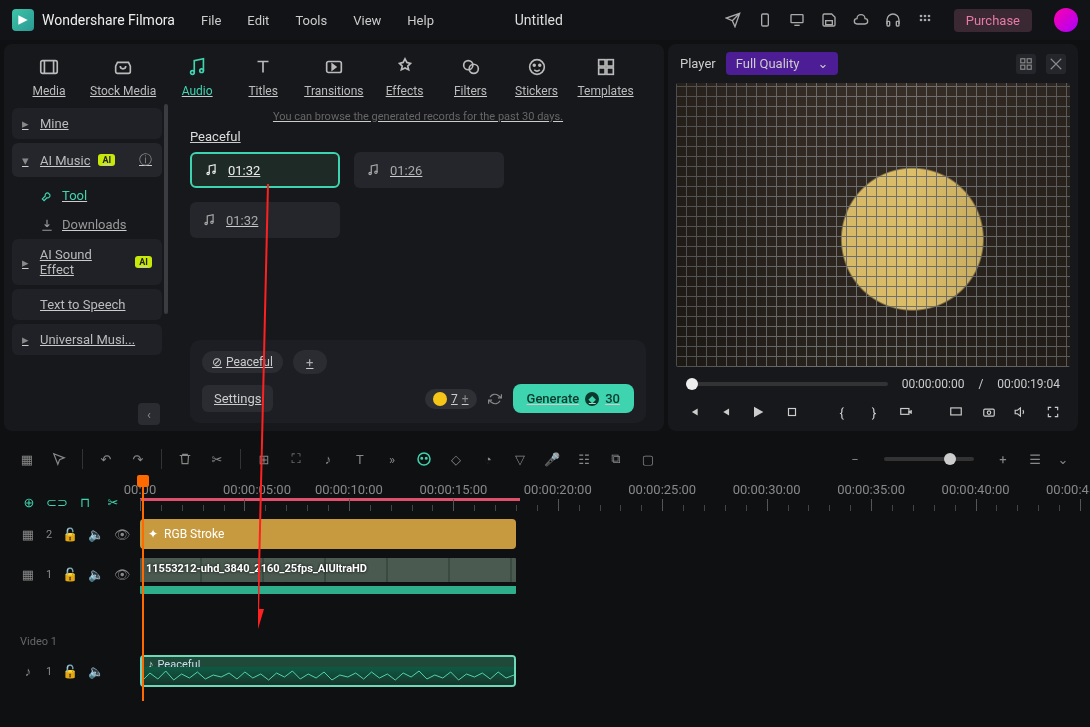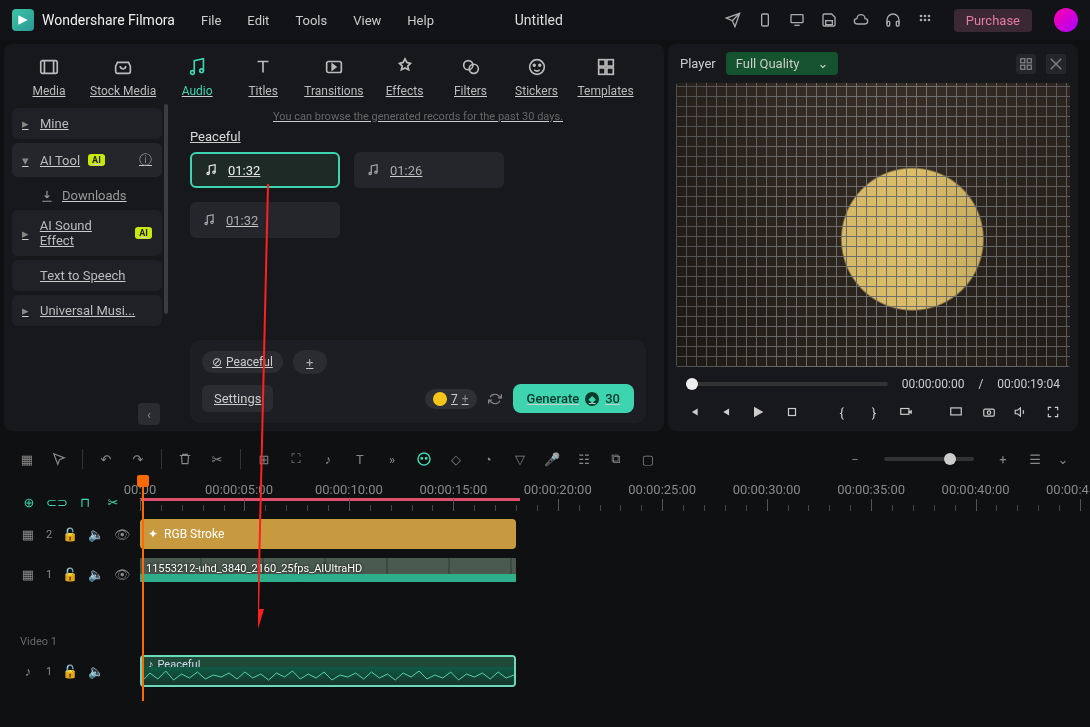--- a/index.html
+++ b/index.html
@@ -52,21 +52,21 @@
 .settings-btn { background: #2a2c32; color: #ccc; padding: 6px 12px; border-radius: 6px; font-size: 13px; cursor: pointer; }
 .gp-spacer { flex: 1; }
 .token-badge { display: flex; align-items: center; gap: 4px; background: #2e3036; border-radius: 12px; padding: 3px 8px; font-size: 12px; color:#ccc;}
 .token-dot { width:14px; height:14px; border-radius:50%; background:#f5c518; display:inline-block;}
 .refresh-ic { color: #888; cursor: pointer; width:16px;height:16px;display:flex;align-items:center;justify-content:center;}
 .gen-btn { background: #3fd4b0; color: #0a3a2c; padding: 7px 14px; border-radius: 8px; font-size: 13px; font-weight: 500; cursor: pointer; display:flex;align-items:center;gap:6px;}
 .coin { width:14px;height:14px;border-radius:50%;background:#0a3a2c;color:#3fd4b0;display:inline-flex;align-items:center;justify-content:center;font-size:9px;font-weight:700;}
 
 .player-header { display: flex; align-items: center; padding: 8px 12px; gap: 10px; }
 .ph-label { color: #ccc; font-size: 13px; }
-.quality-dd { background: #14532d; color: #ccc; padding: 4px 10px; border-radius: 4px; font-size: 13px; display:flex;align-items:center;gap:18px; cursor:pointer;}
+.quality-dd { background: #4c1d95; color: #ccc; padding: 4px 10px; border-radius: 4px; font-size: 13px; display:flex;align-items:center;gap:18px; cursor:pointer;}
 .ph-icons { margin-left: auto; display: flex; gap: 10px; }
 .ph-ic { width:20px;height:20px; background:#24262b; border-radius:3px; display:flex;align-items:center;justify-content:center; color:#888; cursor:pointer;}
 .preview { flex: 1; margin: 0 8px; background: #333; border-radius: 2px; background-image:
  linear-gradient(90deg, rgba(0,0,0,0.35),rgba(0,0,0,0.1) 30%, rgba(0,0,0,0.05) 60%, rgba(0,0,0,0.25)),
  repeating-linear-gradient(0deg, #777 0 1px, transparent 1px 10px),
  repeating-linear-gradient(90deg, #777 0 1px, transparent 1px 10px),
  radial-gradient(circle at 60% 55%, #e8c86e 0 70px, transparent 72px),
  linear-gradient(#3a3028,#2a241e);
 }
 .progress-row { display: flex; align-items: center; gap: 14px; padding: 10px 18px 4px; }
@@ -98,21 +98,21 @@
 
 .tracks { margin-top:6px; }
 .track { display:flex; align-items:center; height:34px; margin-bottom:6px; position:relative;}
 .track-head { width:130px; display:flex; align-items:center; gap:10px; padding-left:10px;}
 .th-ic { color:#888; width:16px;height:16px;display:flex;align-items:center;justify-content:center;}
 .track-body { flex:1; position:relative; height:100%; }
 .track-lbl { color:#666; font-size:11px; padding-left:10px; margin-top:-4px; margin-bottom:6px;}
 .track-lbl.w { width:130px;margin-top:44px;}
 
 .fx-clip { position:absolute; left:0; height:30px; top:2px; background:#c89a3f; border-radius:4px; display:flex;align-items:center; padding:0 8px; color:#fff; font-size:12px; gap:6px;}
-.vid-clip { position:absolute; left:0; height:24px; top:1px; border-radius:1px; overflow:hidden; display:flex;}
+.vid-clip { position:absolute; left:0; height:36px; top:1px; border-radius:1px; overflow:hidden; display:flex;font-weight:bold;}
 .vid-clip-inner { background: repeating-linear-gradient(90deg,#4a5a50 0 60px,#3a4a40 60px 62px); width:100%; height:24px;}
 .vid-bar { position:absolute; bottom:0; left:0; right:0; height:8px; background:#2fae8c;}
 .vid-label { position:absolute; top:4px; left:6px; font-size:11px; color:#fff; text-shadow:0 0 3px #000;}
 .aud-clip { position:absolute; left:0; height:32px; top:1px; background:#17352a; border:2px solid #6dd9b8; border-radius:4px; overflow:hidden;}
 .aud-hdr { position:absolute; top:0; left:0; right:0; height:14px; background:#1f4a3a; display:flex;align-items:center; gap:4px; padding:0 6px; color:#cde; font-size:11px;}
 .aud-wave { position:absolute; bottom:0; left:0; right:0; height:18px; background: linear-gradient(#0e5a44,#17352a);}
 .wave-svg { width:100%; height:100%; }
 
 .arrow { position:absolute; pointer-events:none; z-index:10;}
 </style>
@@ -274,23 +274,29 @@
     </div>
 
     <div class="content-row">
       <div class="sidebar">
         <div class="sb-item">
             <span class="caret">▸</span>
             <span>Mine</span>
           </div>
         <div class="sb-item sel">
             <span class="caret">▾</span>
-            <span>AI Tool</span>
+            <span>AI Music</span>
             <span class="ai-badge">AI</span>
             <span style="margin-left:auto;color:#888">ⓘ</span>
+          </div>
+        <div class="sb-sub act">
+            <svg width="14" height="14" viewBox="0 0 24 24" fill="none" stroke="currentColor" stroke-width="2">
+              <path d="M14 7a4 4 0 00-5 5l-5 5 3 3 5-5a4 4 0 005-5l-3-3z"></path>
+            </svg>
+            <span>Tool</span>
           </div>
         <div class="sb-sub">
             <svg width="14" height="14" viewBox="0 0 24 24" fill="none" stroke="currentColor" stroke-width="2">
               <path d="M12 3v12m0 0l-4-4m4 4l4-4M4 21h16"></path>
             </svg>
             <span>Downloads</span>
           </div>
         <div class="sb-item">
             <span class="caret">▸</span>
             <span>AI Sound Effect</span>
@@ -520,21 +526,21 @@
     <div class="ruler" id="ruler">
       <div class="playhead" style="left:2px"></div>
       <div class="region" style="left:0; width:380px"></div>
     <div class="tick-major" style="left: 0px;"></div>
         <div class="tick-lbl" style="left: 0px;">00:00</div>
         <div class="tick-minor" style="left: 20.8889px;"></div>
         <div class="tick-minor" style="left: 41.7778px;"></div>
         <div class="tick-minor" style="left: 62.6667px;"></div>
         <div class="tick-minor" style="left: 83.5556px;"></div>
         <div class="tick-major" style="left: 104.444px;"></div>
-        <div class="tick-lbl" style="left: 99px;">00:00:05:00</div>
+        <div class="tick-lbl" style="left: 117px;">00:00:05:00</div>
         <div class="tick-minor" style="left: 125.333px;"></div>
         <div class="tick-minor" style="left: 146.222px;"></div>
         <div class="tick-minor" style="left: 167.111px;"></div>
         <div class="tick-minor" style="left: 188px;"></div>
         <div class="tick-major" style="left: 208.889px;"></div>
         <div class="tick-lbl" style="left: 208.889px;">00:00:10:00</div>
         <div class="tick-minor" style="left: 229.778px;"></div>
         <div class="tick-minor" style="left: 250.667px;"></div>
         <div class="tick-minor" style="left: 271.556px;"></div>
         <div class="tick-minor" style="left: 292.444px;"></div>

